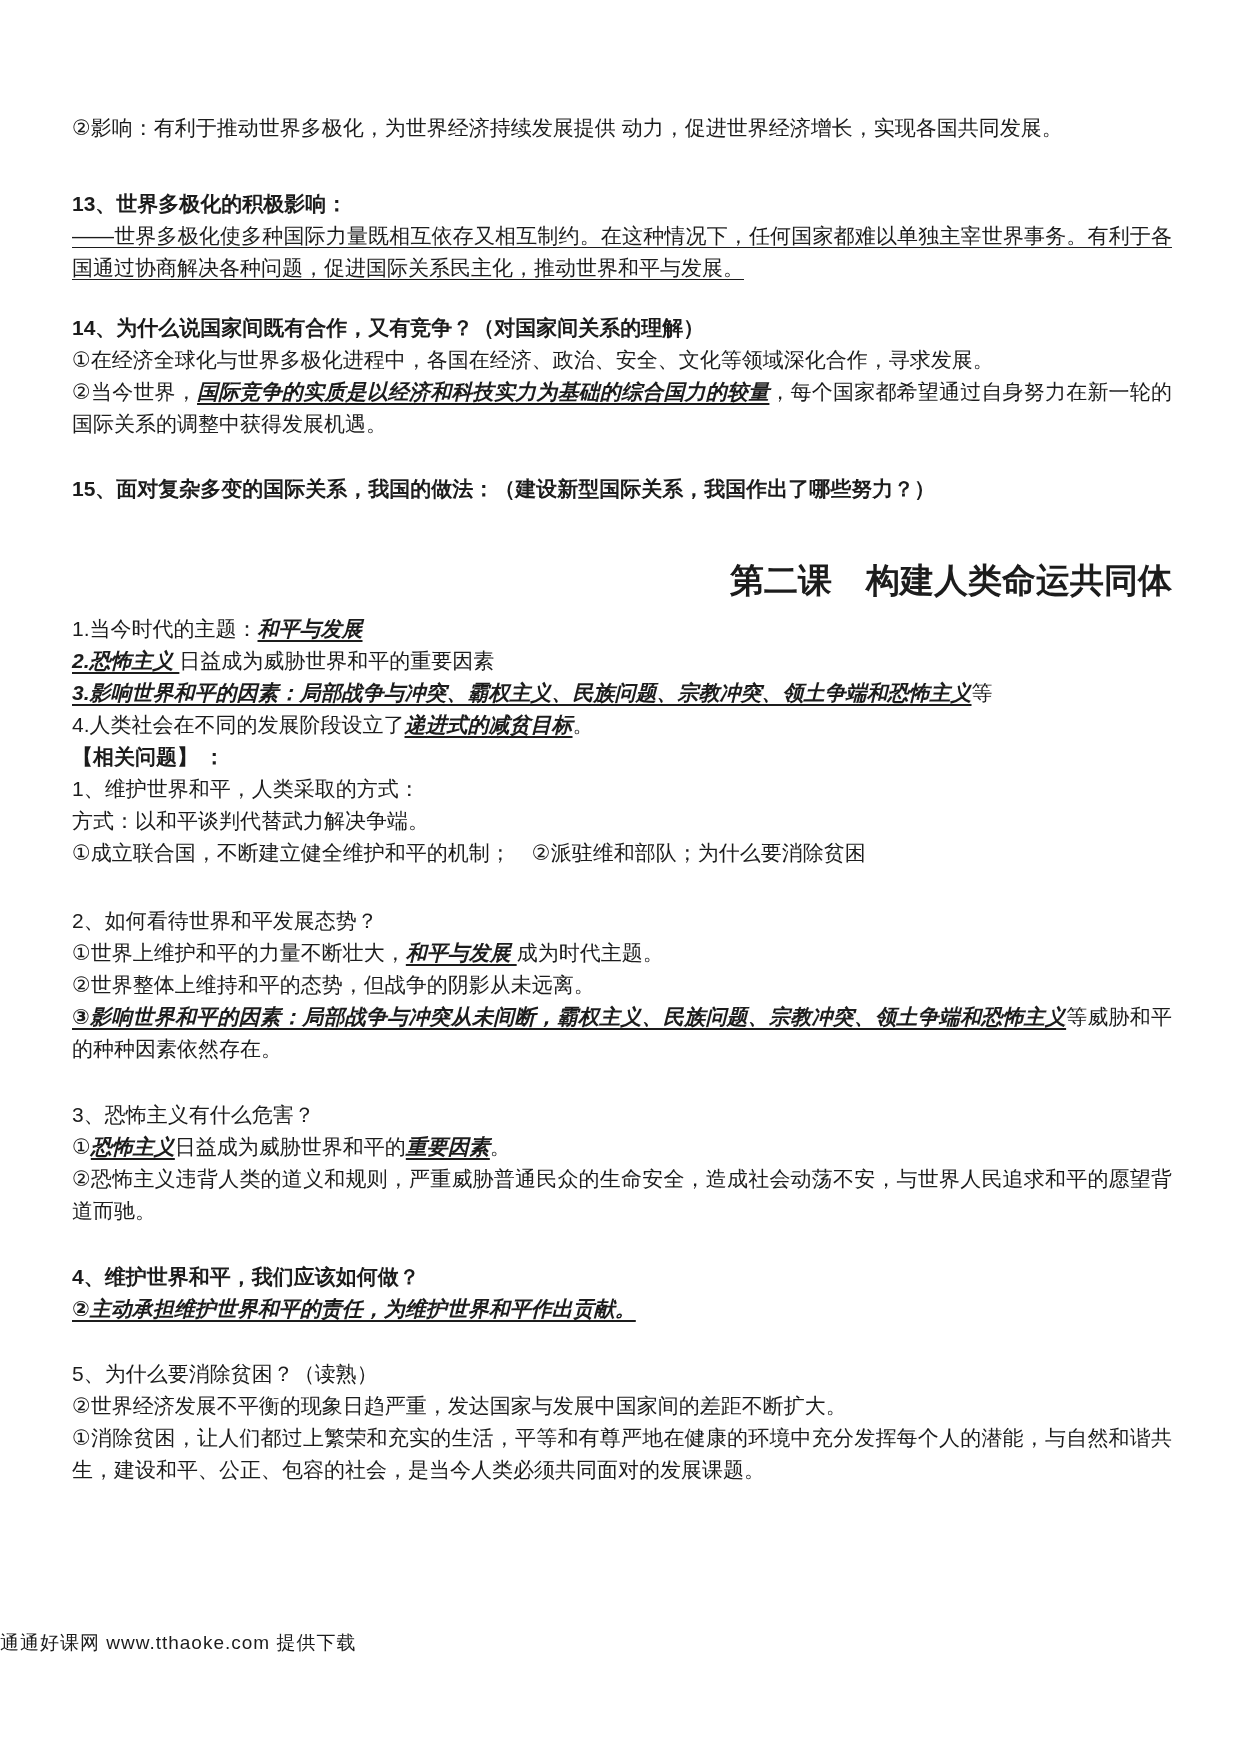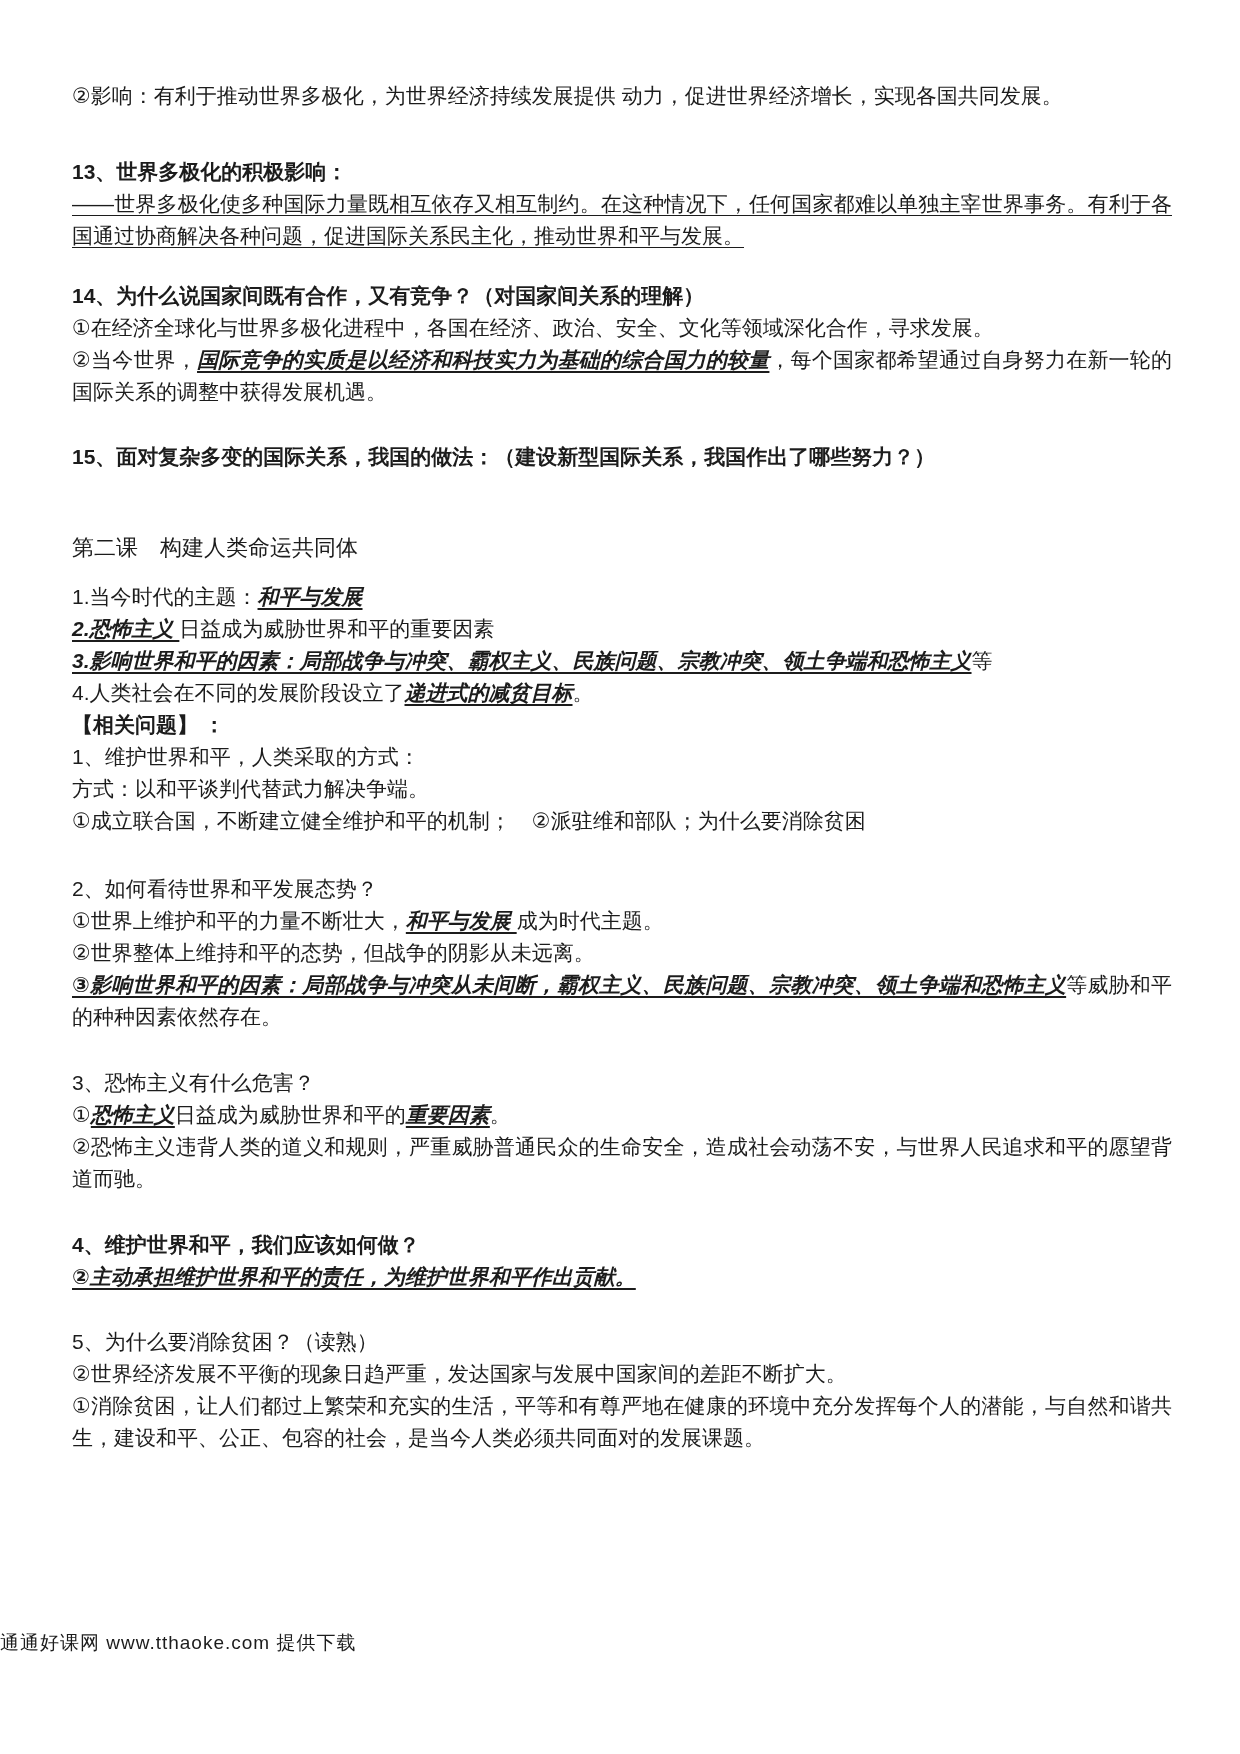--- a/index.html
+++ b/index.html
@@ -8,32 +8,32 @@
     position: relative;
     width: 1240px;
     height: 1754px;
     margin: 0 auto;
     background: #ffffff;
     color: #1c1c1c;
     font-family: "Liberation Sans", "DejaVu Sans", sans-serif;
     padding: 80px 68px 0 72px;
     overflow: hidden;
   }
-  .doc-body { width: 100%; }
+  .doc-body { width: 100%; margin-top: 32px; }
   .para {
     font-size: 21px;
     line-height: 32px;
     text-align: justify;
     word-break: break-all;
   }
   .para.title {
-    text-align: left;
-    font-size: 22px;
+    text-align: right;
+    font-size: 34px;
     line-height: 46px;
-    font-weight: normal;
+    font-weight: bold;
     word-break: keep-all;
   }
   .seg.b { font-weight: bold; }
   .seg.u {
     text-decoration: underline;
     text-decoration-thickness: 1px;
     text-underline-offset: 4px;
   }
   .seg.b.u { text-decoration-thickness: 2px; font-style: italic; }
   .spacer { width: 100%; }

